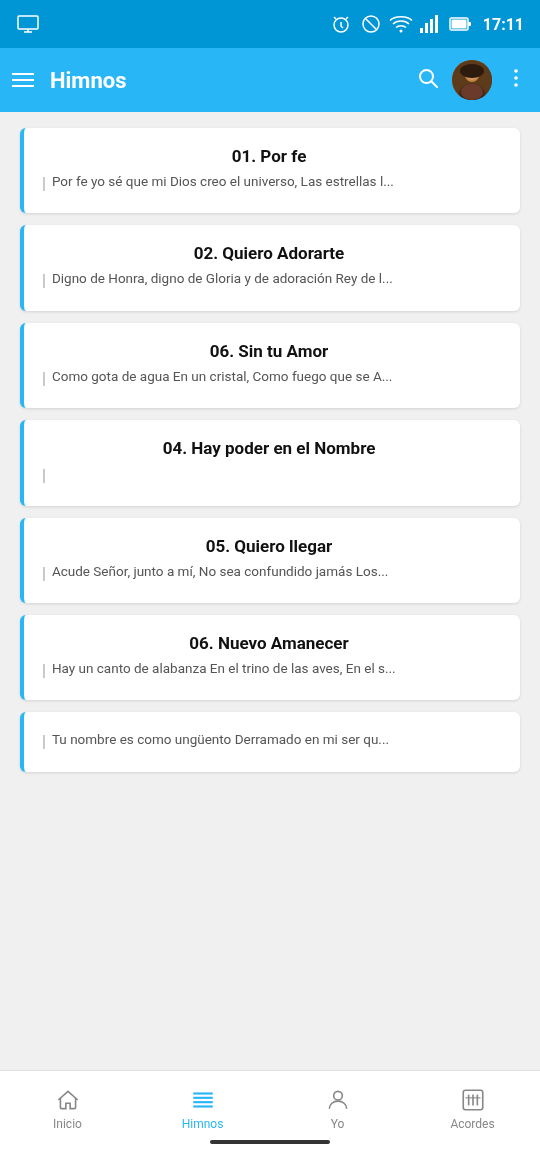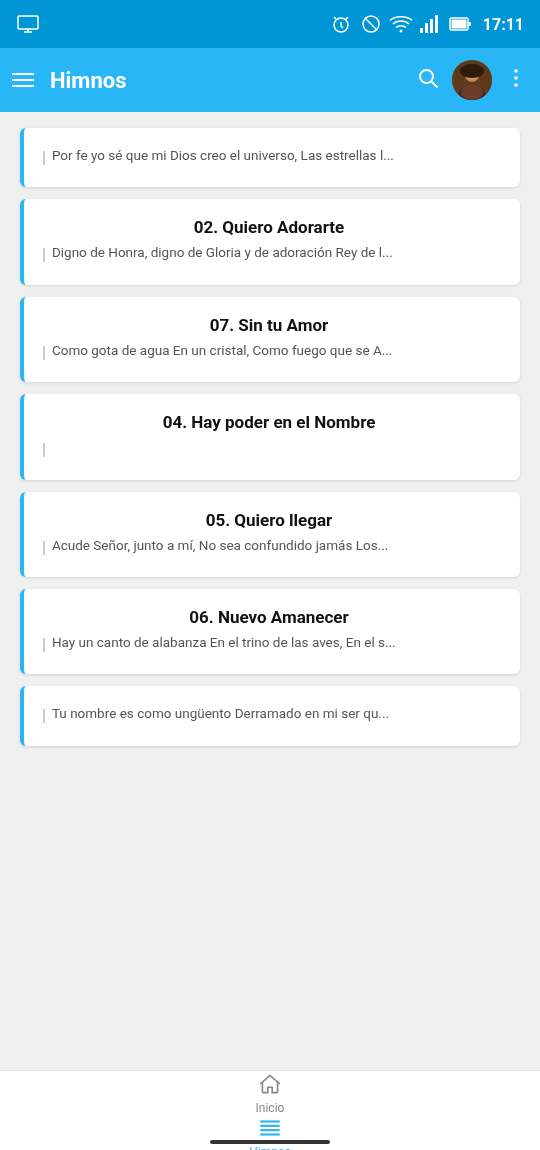--- a/index.html
+++ b/index.html
@@ -149,21 +149,20 @@
       bottom: 0;
       left: 0;
       width: 540px;
       height: 80px;
       background: white;
       display: flex;
       align-items: center;
       justify-content: space-around;
       border-top: 1px solid #e0e0e0;
       padding-bottom: 4px;
-      flex-direction: column;
     }
     .nav-item {
       display: flex;
       flex-direction: column;
       align-items: center;
       gap: 4px;
       cursor: pointer;
       flex: 1;
     }
     .nav-label {
@@ -272,34 +271,35 @@
         <circle cx="12" cy="12" r="1.8" fill="white"></circle>
         <circle cx="12" cy="19" r="1.8" fill="white"></circle>
       </svg>
     </span>
   </div>
 </div>
 
 <div class="content">
 
 <div class="hymn-card">
+      <div class="hymn-title">01. Por fe</div>
       <div class="hymn-preview">
         <span class="hymn-preview-bar">|</span>
         <span class="hymn-preview-text">Por fe yo sé que mi Dios creo el universo, Las estrellas l...</span>
       </div>
     </div>
     <div class="hymn-card">
       <div class="hymn-title">02. Quiero Adorarte</div>
       <div class="hymn-preview">
         <span class="hymn-preview-bar">|</span>
         <span class="hymn-preview-text">Digno de Honra, digno de Gloria y de adoración Rey de l...</span>
       </div>
     </div>
     <div class="hymn-card">
-      <div class="hymn-title">07. Sin tu Amor</div>
+      <div class="hymn-title">06. Sin tu Amor</div>
       <div class="hymn-preview">
         <span class="hymn-preview-bar">|</span>
         <span class="hymn-preview-text">Como gota de agua En un cristal, Como fuego que se A...</span>
       </div>
     </div>
     <div class="hymn-card">
       <div class="hymn-title">04. Hay poder en el Nombre</div>
       <div class="hymn-preview">
         <span class="hymn-preview-bar">|</span>
       </div>

